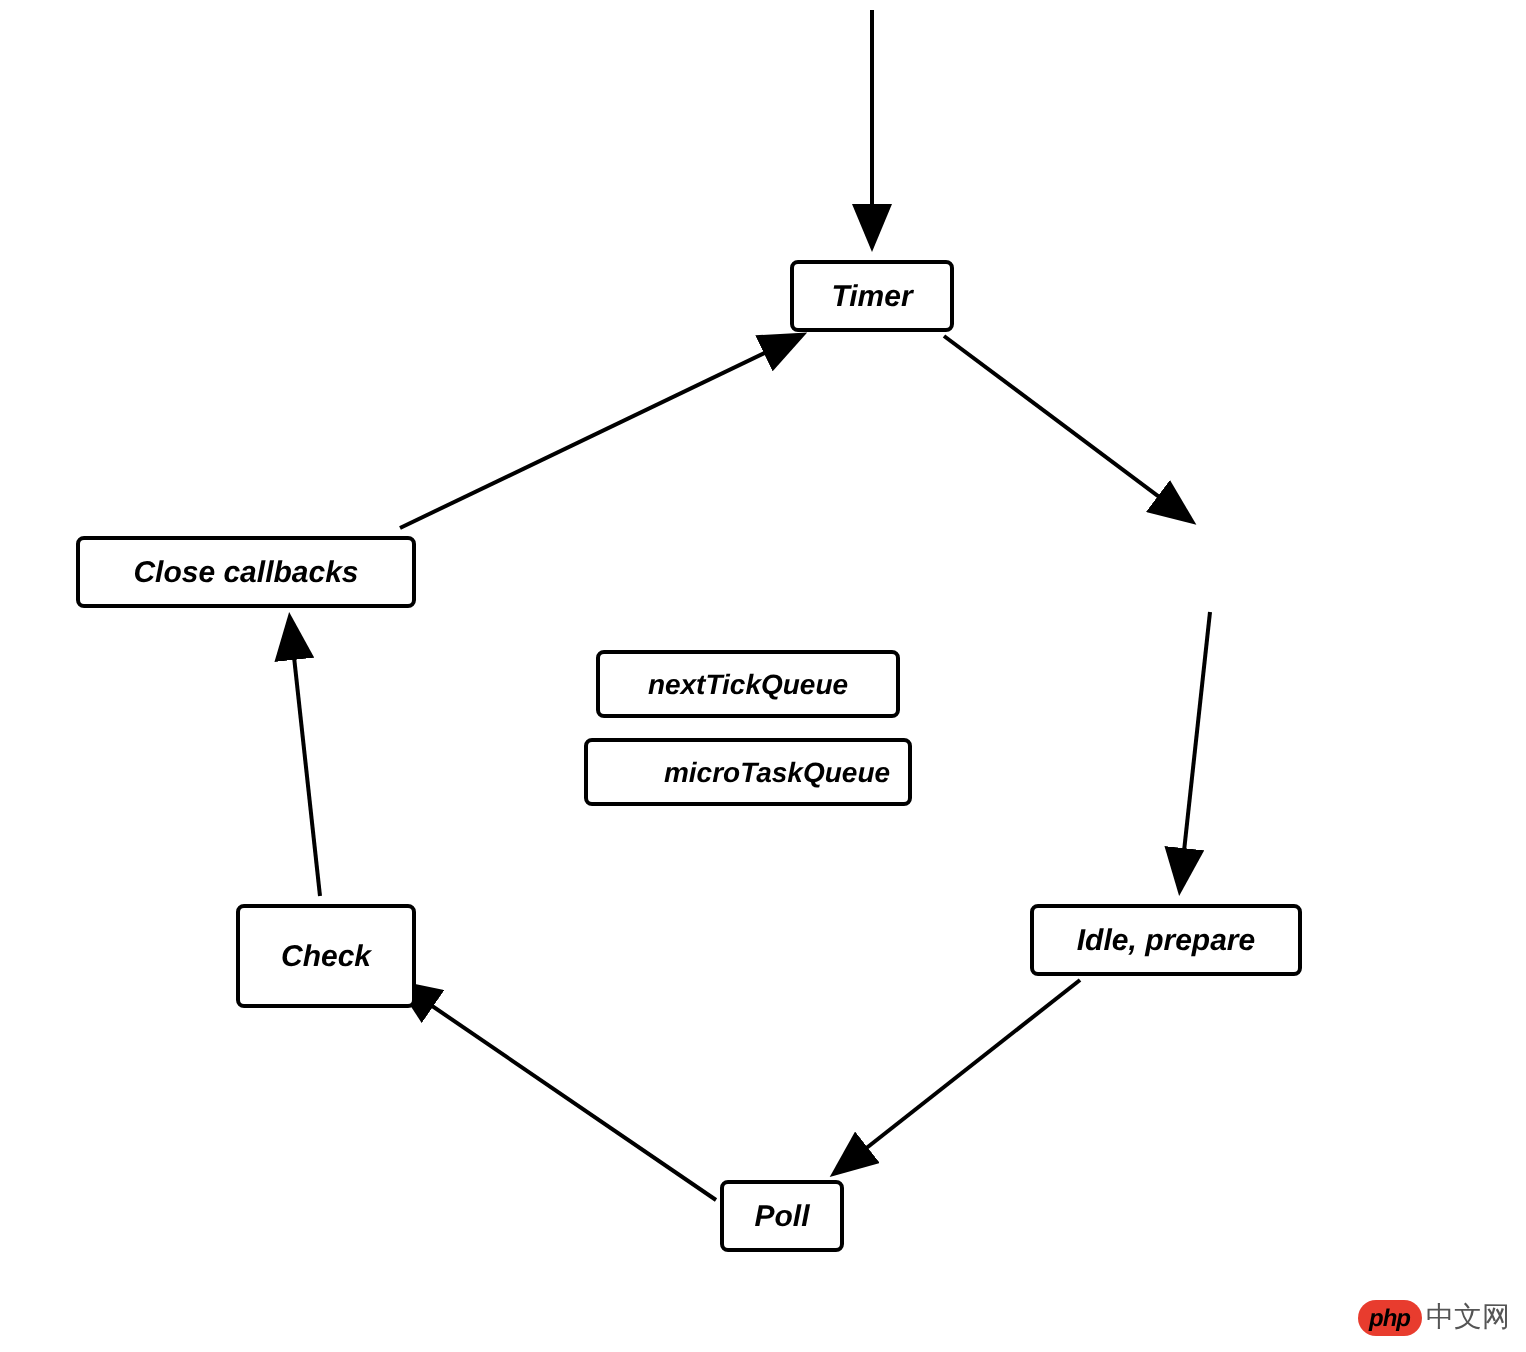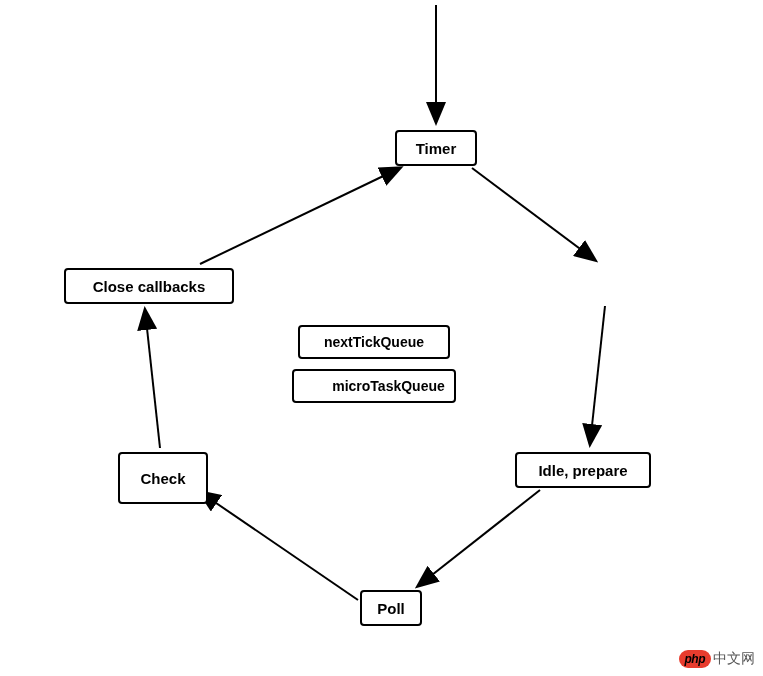--- a/index.html
+++ b/index.html
@@ -25,20 +25,21 @@
       border: 2px solid #000;
       border-radius: 4px;
       padding: 8px 16px;
       font-weight: bold;
       font-size: 15px;
       background: #fff;
       display: flex;
       align-items: center;
       justify-content: center;
       white-space: nowrap;
+      font-style: italic;
     }
     .svg-layer {
       position: absolute;
       top: 0;
       left: 0;
       width: 763px;
       height: 676px;
       pointer-events: none;
     }
     .watermark {
@@ -100,21 +101,21 @@
   </div>
 
   <div class="node" style="left:360px; top:590px; width:62px; height:36px;">
     <span>Poll</span>
   </div>
 
   <div class="node" style="left:118px; top:452px; width:90px; height:52px;">
     <span>Check</span>
   </div>
 
-  <div class="node" style="left:64px; top:268px; width:170px; height:36px;">
+  <div class="node" style="left:38px; top:268px; width:170px; height:36px;">
     <span>Close callbacks</span>
   </div>
 
   <div class="node" style="left:298px; top:325px; width:152px; height:34px; font-size:14px;align-items:center;">
     <span>nextTickQueue</span>
   </div>
 
   <div class="node" style="left:292px; top:369px; width:164px; height:34px; font-size:14px;padding-left:45px;">
     <span>microTaskQueue</span>
   </div>

